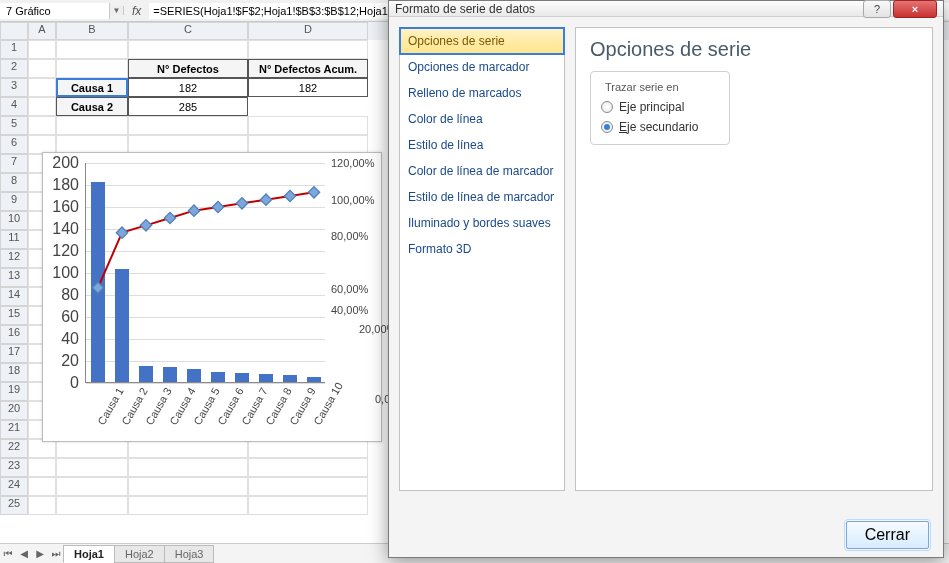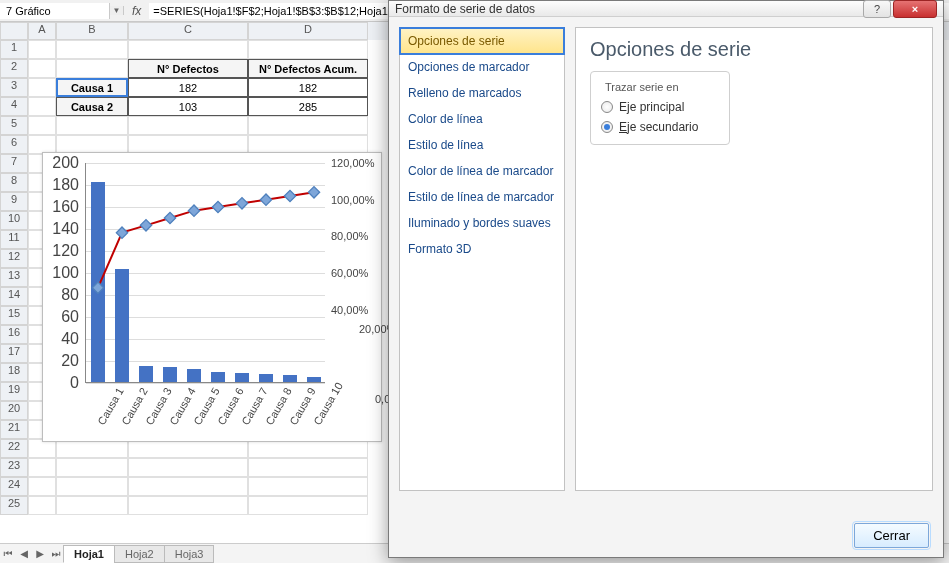--- a/index.html
+++ b/index.html
@@ -59,21 +59,21 @@
 
 .optpane { flex: 1; border: 1px solid #c2c2c2; background: #fff; padding: 10px 14px; }
 .optpane h2 { font-size: 20px; font-weight: normal; color: #4a5a6a; margin-bottom: 10px; }
 .fieldset { border: 1px solid #cfcfcf; padding: 8px 10px 10px; border-radius: 4px; width: 140px; }
 .fieldset .legend { font-size: 11px; color: #555; margin-top: -14px; background: #fff; display: inline-block; padding: 0 4px; }
 .radio { display: flex; align-items: center; gap: 6px; margin-top: 6px; font-size: 12px; color: #333; cursor: pointer; }
 .rbtn { width: 12px; height: 12px; border: 1px solid #888; border-radius: 50%; display: inline-flex; align-items: center; justify-content: center; background: radial-gradient(#fff,#e8e8e8); }
 .rbtn.on::after { content: ""; width: 6px; height: 6px; border-radius: 50%; background: #3a7edb; }
 
 .dlgfoot { position: absolute; bottom: 0; left: 0; right: 0; height: 44px; display: flex; align-items: center; justify-content: flex-end; padding: 0 14px; }
-.btn { padding: 4px 18px; font-size: 13px; border: 1px solid #7da7d9; background: linear-gradient(#f5fbff,#d7ecff); border-radius: 2px; cursor: pointer; outline: 1px solid #b9dcff; outline-offset: 1px; }
+.btn { padding: 4px 18px; font-size: 16px; border: 1px solid #7da7d9; background: linear-gradient(#f5fbff,#d7ecff); border-radius: 2px; cursor: pointer; outline: 1px solid #b9dcff; outline-offset: 1px; }
 
 .under { text-decoration: underline; }
 </style>
 </head>
 <body>
 
 <div class="fbar">
   <div class="namebox">7 Gráfico</div>
   <div class="dd">▼</div>
   <div class="fx">fx</div>
@@ -107,21 +107,20 @@
         <div class="rownum">3</div>
         <div class="cell A"></div>
         <div class="cell B hdrcell sel">Causa 1</div>
         <div class="cell C" style="border: 1px solid rgb(85, 85, 85);">182</div>
         <div class="cell D" style="border: 1px solid rgb(85, 85, 85);">182</div>
       </div>
       <div class="row">
         <div class="rownum">4</div>
         <div class="cell A"></div>
         <div class="cell B hdrcell">Causa 2</div>
-        <div class="cell C" style="border: 1px solid rgb(85, 85, 85);">103</div>
         <div class="cell D" style="border: 1px solid rgb(85, 85, 85);">285</div>
       </div>
       <div class="row">
         <div class="rownum">5</div>
         <div class="cell A"></div>
         <div class="cell B"></div>
         <div class="cell C"></div>
         <div class="cell D"></div>
       </div>
       <div class="row">
@@ -313,21 +312,21 @@
           <rect x="152" y="36.33333333333334" width="8" height="8" transform="rotate(45 156 40.33333333333334)" class="mark"></rect>
           <rect x="176" y="32.66666666666666" width="8" height="8" transform="rotate(45 180 36.66666666666666)" class="mark"></rect>
           <rect x="200" y="29" width="8" height="8" transform="rotate(45 204 33)" class="mark"></rect>
           <rect x="224" y="25.333333333333314" width="8" height="8" transform="rotate(45 228 29.333333333333314)" class="mark"></rect>
         </svg>
       </div>
     <div class="yaxis2" id="yaxis2">
         <div class="yt2" style="top: 236px; padding-left: 44px;">0,00%</div>
         <div class="yt2" style="top: 166px; margin-left: 28px;">20,00%</div>
         <div class="yt2" style="top: 146.667px;">40,00%</div>
-        <div class="yt2" style="top: 110px;">60,00%</div>
+        <div class="yt2" style="top: 126px;">60,00%</div>
         <div class="yt2" style="top: 73.3333px;">80,00%</div>
         <div class="yt2" style="top: 36.6667px;">100,00%</div>
         <div class="yt2" style="top: 0px;">120,00%</div>
       </div>
     <div class="xlabels" id="xlabels">
         <div class="xl" style="left: 10px;">Causa 1</div>
         <div class="xl" style="left: 34px;">Causa 2</div>
         <div class="xl" style="left: 58px;">Causa 3</div>
         <div class="xl" style="left: 82px;">Causa 4</div>
         <div class="xl" style="left: 106px;">Causa 5</div>

